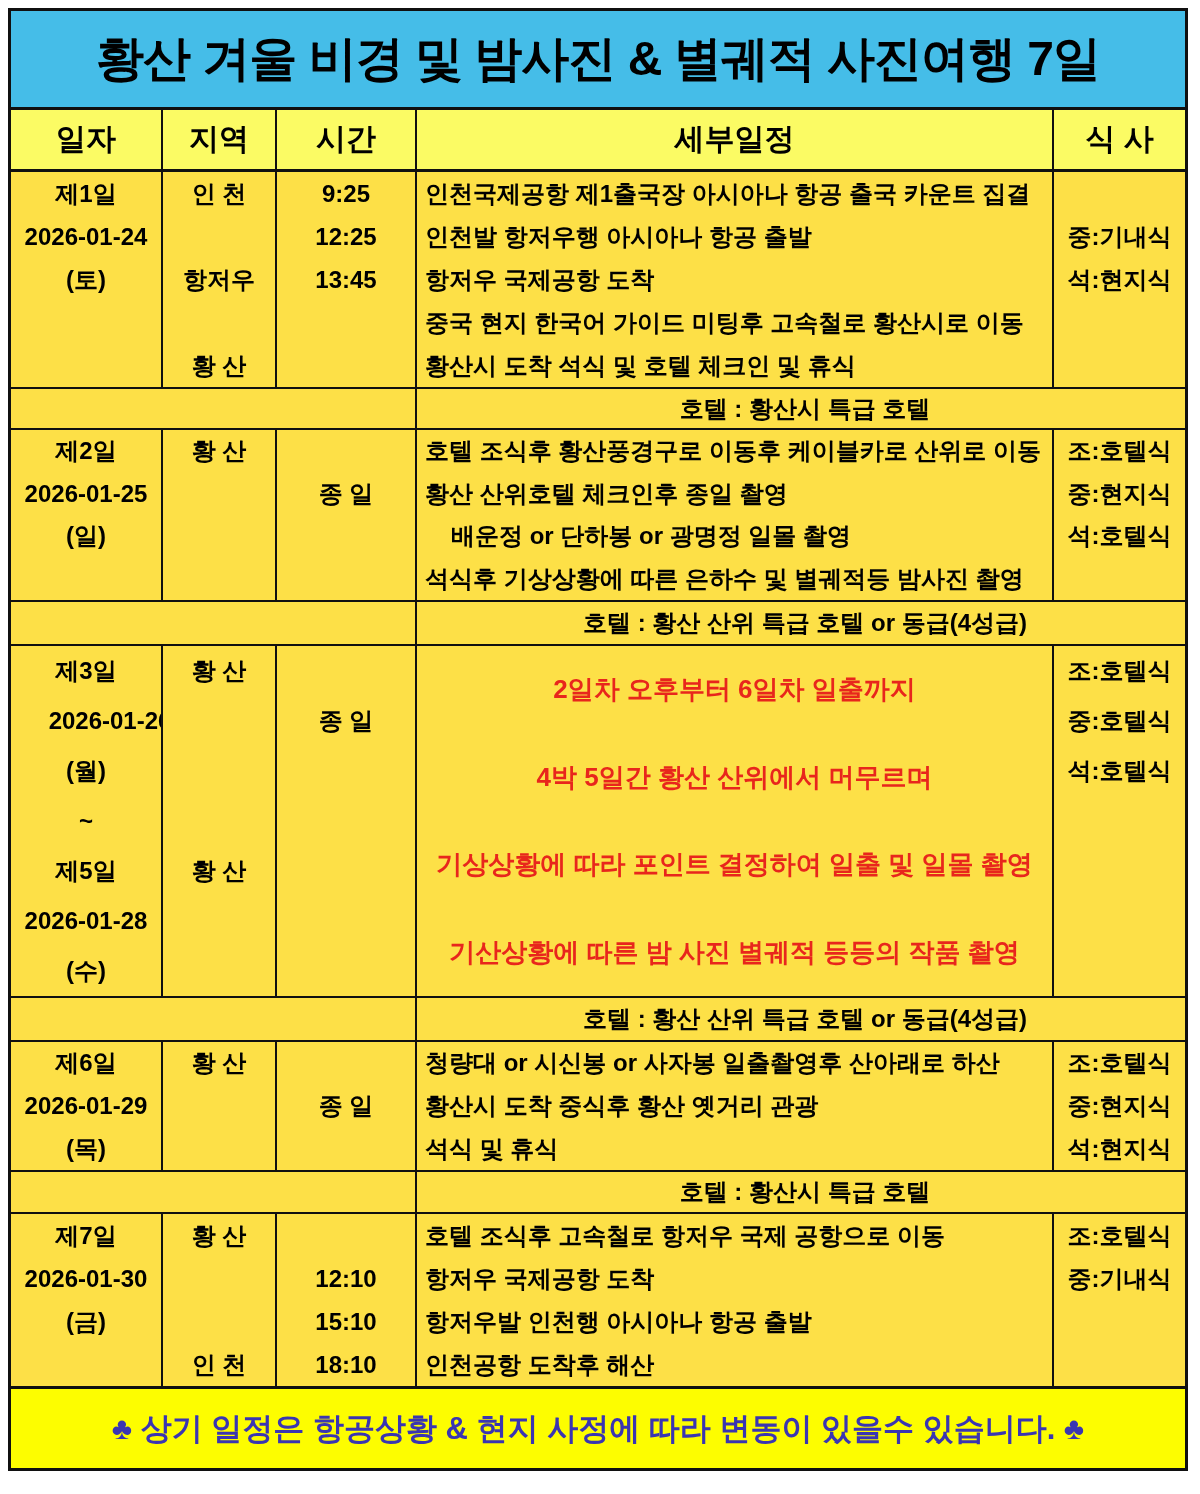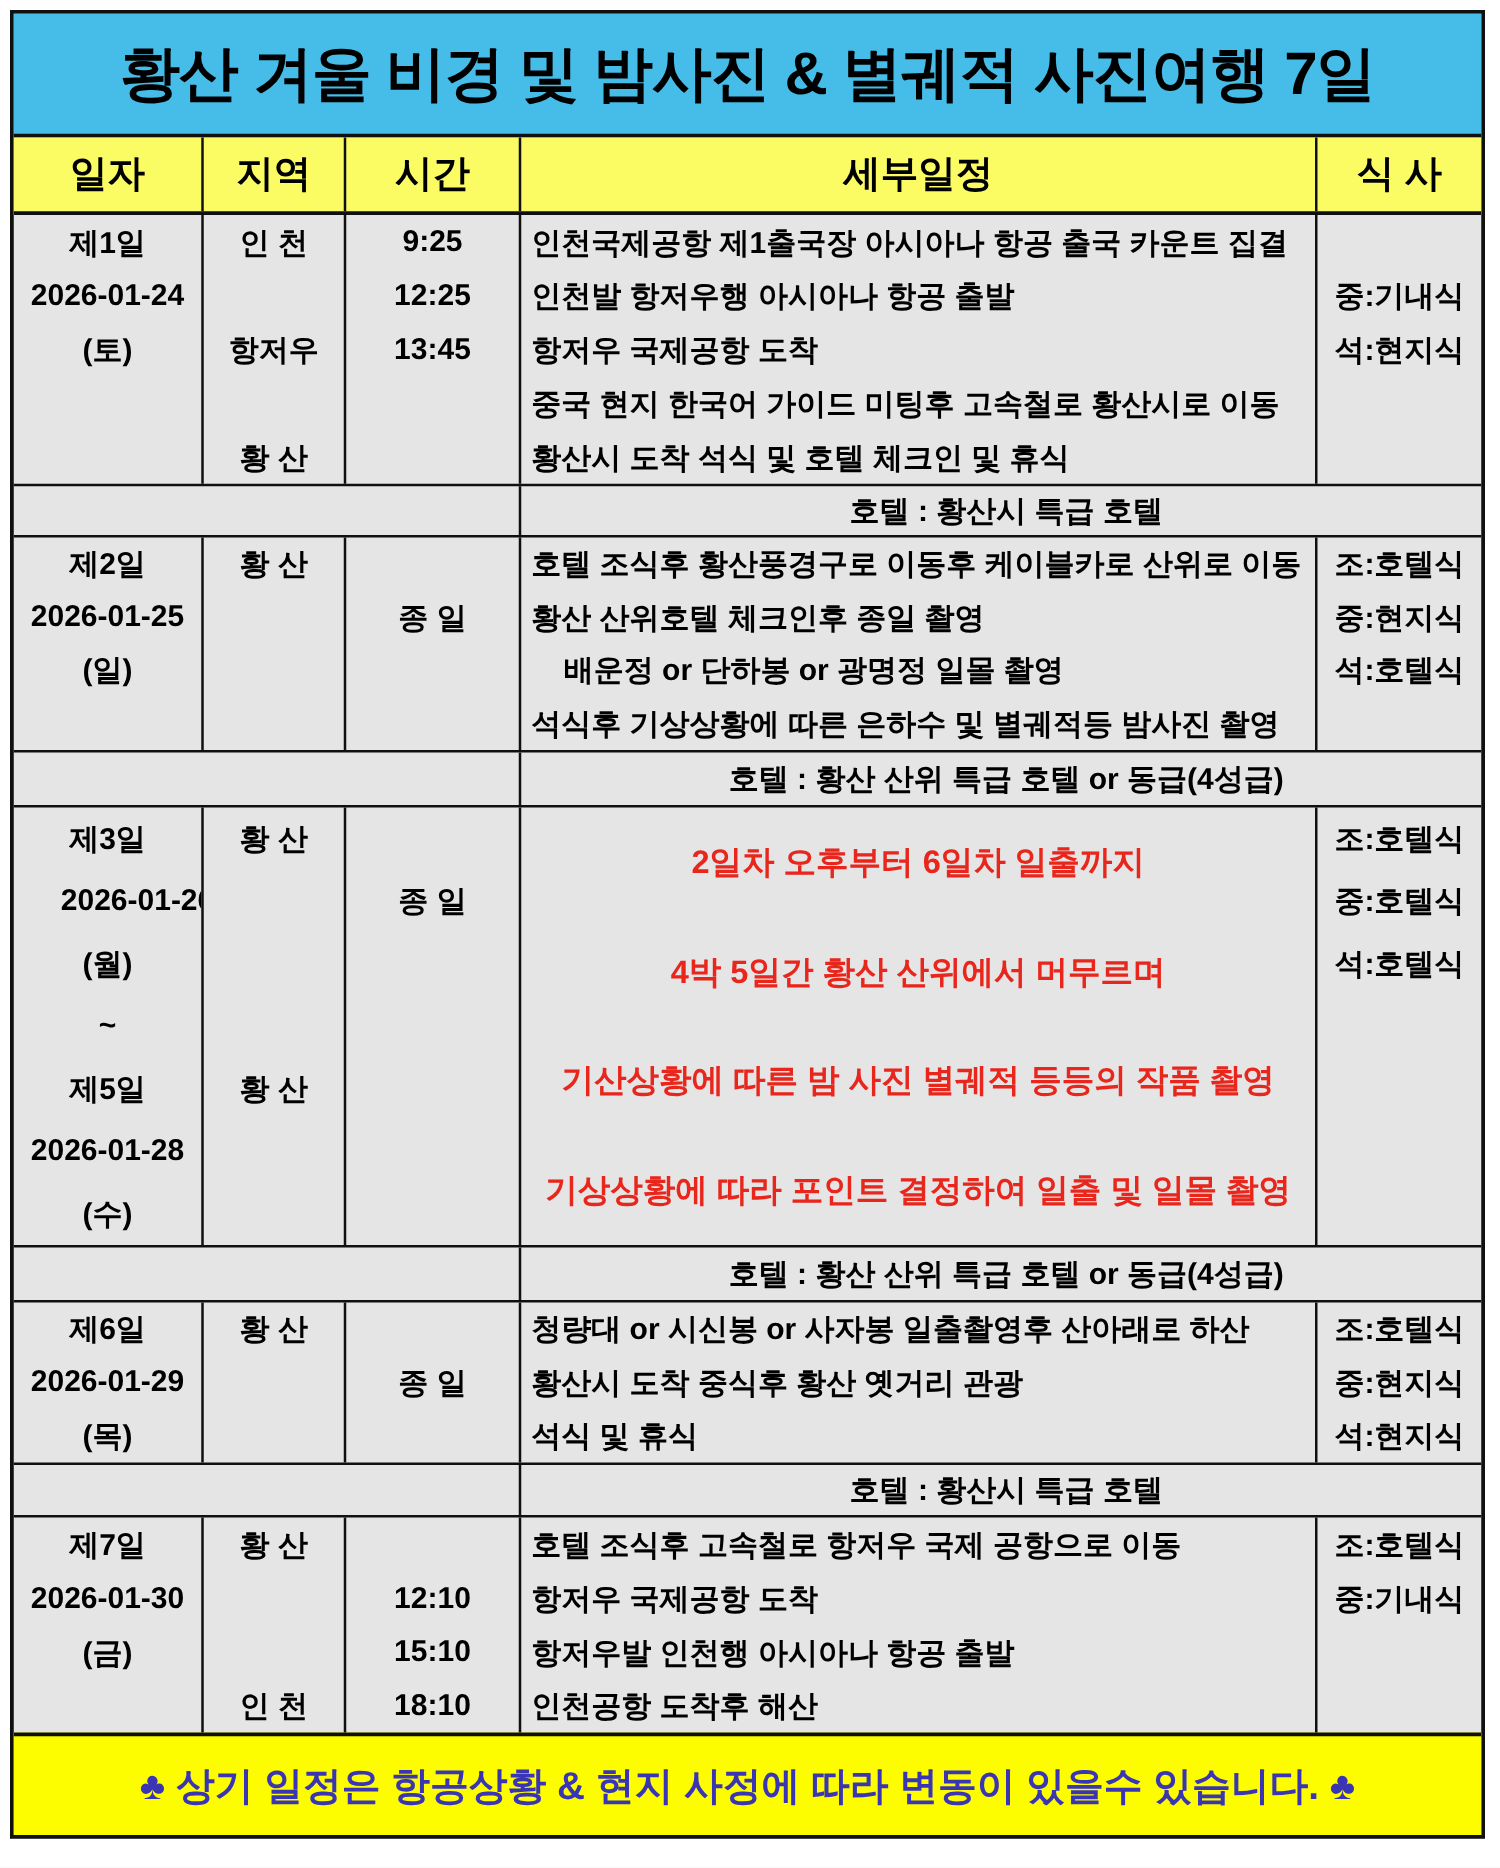--- a/index.html
+++ b/index.html
@@ -3,21 +3,21 @@
 <meta charset="utf-8">
 <style>
   html,body{margin:0;padding:0;background:#fff;}
   body{
     width:1200px;height:1494px;position:relative;overflow:hidden;
     font-family:"Liberation Sans","DejaVu Sans",sans-serif;
     font-weight:700;color:#000;
   }
   .doc{
     position:absolute;left:8px;top:8px;width:1180px;
-    border:3px solid #101010;background:#e5e5e5;box-sizing:border-box;
+    border:3px solid #101010;background:#fde047;box-sizing:border-box;
   }
   .title-band{
     height:96px;background:var(--title-bg,#45bde8);
     border-bottom:3px solid #101010;
     display:flex;align-items:center;justify-content:center;
     font-size:48px;letter-spacing:-1px;
   }
   .header-row{
     display:grid;grid-template-columns:152px 114px 140px 637px 1fr;
     height:59px;background:var(--header-bg,#fbfb64);
@@ -181,22 +181,22 @@
           <div class="line" style="height: 50.2857px;">종 일</div>
           <div class="line" style="height: 50.2857px;"></div>
           <div class="line" style="height: 50.2857px;"></div>
           <div class="line" style="height: 50.2857px;"></div>
           <div class="line" style="height: 50.2857px;"></div>
           <div class="line" style="height: 50.2857px;"></div>
         </div>
         <div class="cell details emphasis">
           <div class="line" style="height: 88px;">2일차 오후부터 6일차 일출까지</div>
           <div class="line" style="height: 88px;">4박 5일간 황산 산위에서 머무르며</div>
+          <div class="line" style="height: 88px;">기상상황에 따라 포인트 결정하여 일출 및 일몰 촬영</div>
           <div class="line" style="height: 88px;">기산상황에 따른 밤 사진 별궤적 등등의 작품 촬영</div>
-          <div class="line" style="height: 88px;">기상상황에 따라 포인트 결정하여 일출 및 일몰 촬영</div>
         </div>
         <div class="cell meals">
           <div class="line" style="height: 50.2857px;">조:호텔식</div>
           <div class="line" style="height: 50.2857px;">중:호텔식</div>
           <div class="line" style="height: 50.2857px;">석:호텔식</div>
           <div class="line" style="height: 50.2857px;"></div>
           <div class="line" style="height: 50.2857px;"></div>
           <div class="line" style="height: 50.2857px;"></div>
           <div class="line" style="height: 50.2857px;"></div>
         </div>

